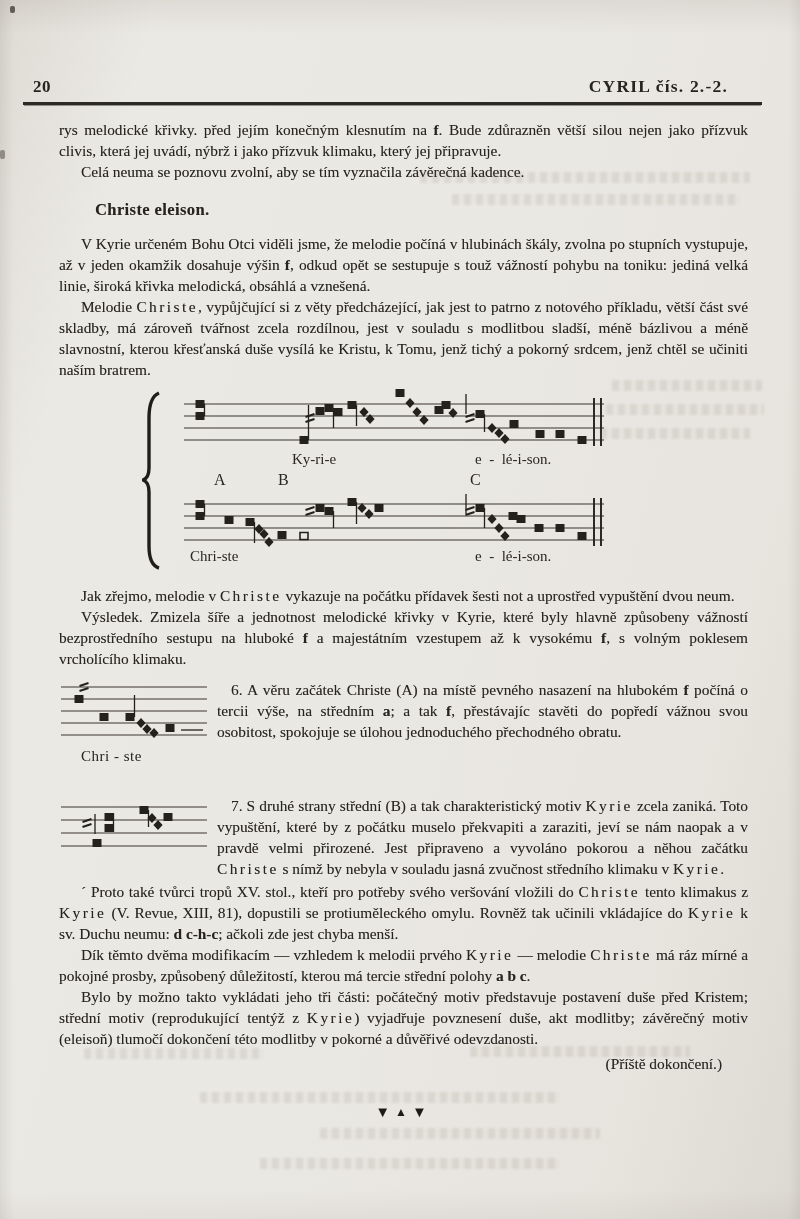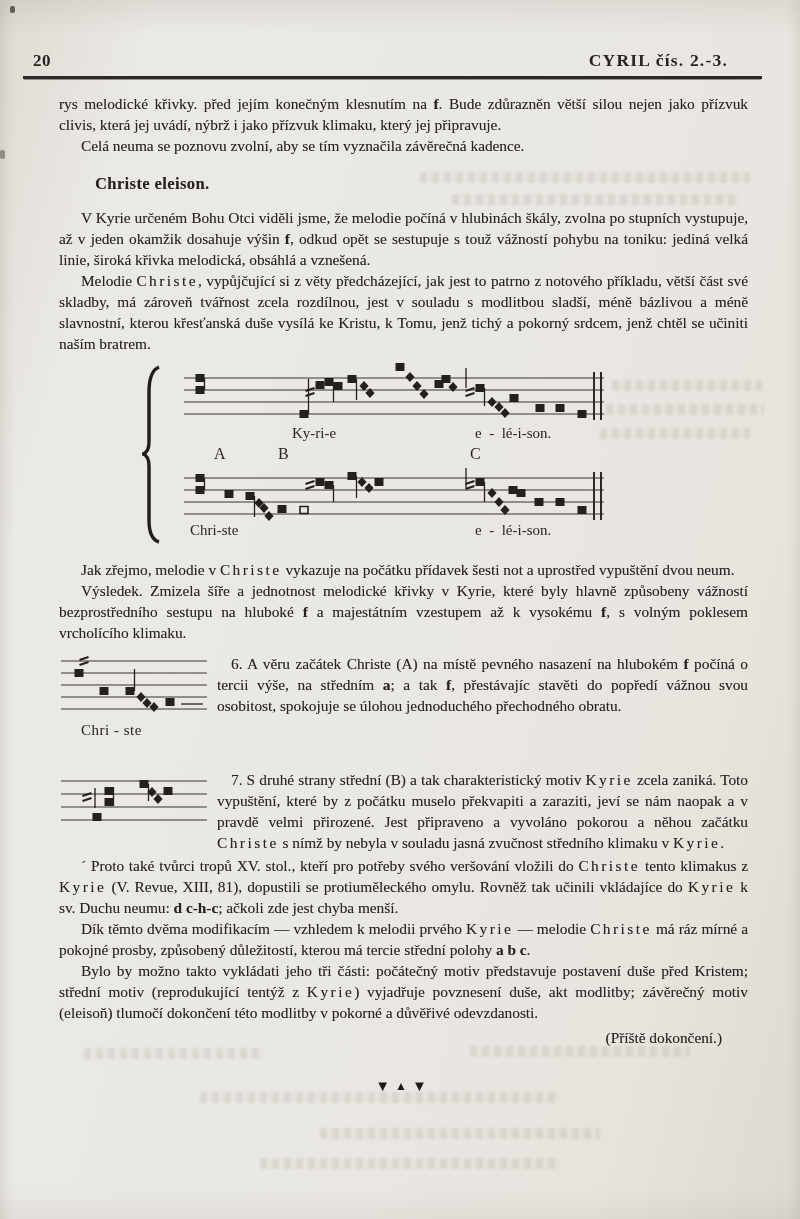--- a/index.html
+++ b/index.html
@@ -17,21 +17,21 @@
       linear-gradient(90deg,rgba(95,88,75,.10),rgba(95,88,75,0) 14px),
       linear-gradient(270deg,rgba(95,88,75,.09),rgba(95,88,75,0) 12px);
   }
   .speck{position:absolute;background:#3b352c;border-radius:2px;opacity:.75;}
   .bleed{
     position:absolute; height:11px; pointer-events:none; border-radius:2px;
     background:repeating-linear-gradient(90deg,rgba(112,103,88,.12) 0 7px,rgba(112,103,88,.02) 7px 12px);
     filter:blur(1.2px);
   }
   
-  .hdr{position:relative;padding-top:50px;}
+  .hdr{position:relative;padding-top:76px;}
   .hdr-row{display:flex;justify-content:space-between;align-items:baseline;padding:0 72px 3px 33px;}
   .pageno{font-size:17px;font-weight:bold;letter-spacing:.5px;}
   .journal{font-size:17.5px;letter-spacing:1.2px;font-weight:bold;}
   .rule{margin:2px 38px 0 23px;height:3px;background:#2d2a25;box-shadow:0 2px 0 -1px rgba(45,42,37,.45);}
   
   .content{padding:14px 52px 0 59px;font-size:15.3px;line-height:21px;text-align:justify;}
   .content p{margin:0;text-indent:22px;text-shadow:.2px .2px 0 rgba(40,35,30,.32);}
   .content p.noind{text-indent:0;}
   .seg-b{font-weight:bold;}
   .seg-sp{letter-spacing:2.5px;}
@@ -68,21 +68,21 @@
   <div class="bleed" style="left:600px;top:428px;width:150px;"></div>
   <div class="bleed" style="left:84px;top:1048px;width:180px;"></div>
   <div class="bleed" style="left:470px;top:1046px;width:220px;"></div>
   <div class="bleed" style="left:200px;top:1092px;width:360px;"></div>
   <div class="bleed" style="left:320px;top:1128px;width:280px;"></div>
   <div class="bleed" style="left:260px;top:1158px;width:300px;"></div>
 
   <header class="hdr">
     <div class="hdr-row">
       <span class="pageno">20</span>
-      <span class="journal">CYRIL čís. 2.-3.</span>
+      <span class="journal">CYRIL čís. 2.-2.</span>
     </div>
     <div class="rule"></div>
   </header>
 
   <main class="content">
 
     <p class="noind"><span>rys melodické křivky. před jejím konečným klesnutím na </span><span class="seg-b">f</span><span>. Bude zdůrazněn větší silou nejen jako přízvuk clivis, která jej uvádí, nýbrž i jako přízvuk klimaku, který jej připravuje.</span></p>
     <p>Celá neuma se poznovu zvolní, aby se tím vyznačila závěrečná kadence.</p>
 
     <h3 class="sect">Christe eleison.</h3>

